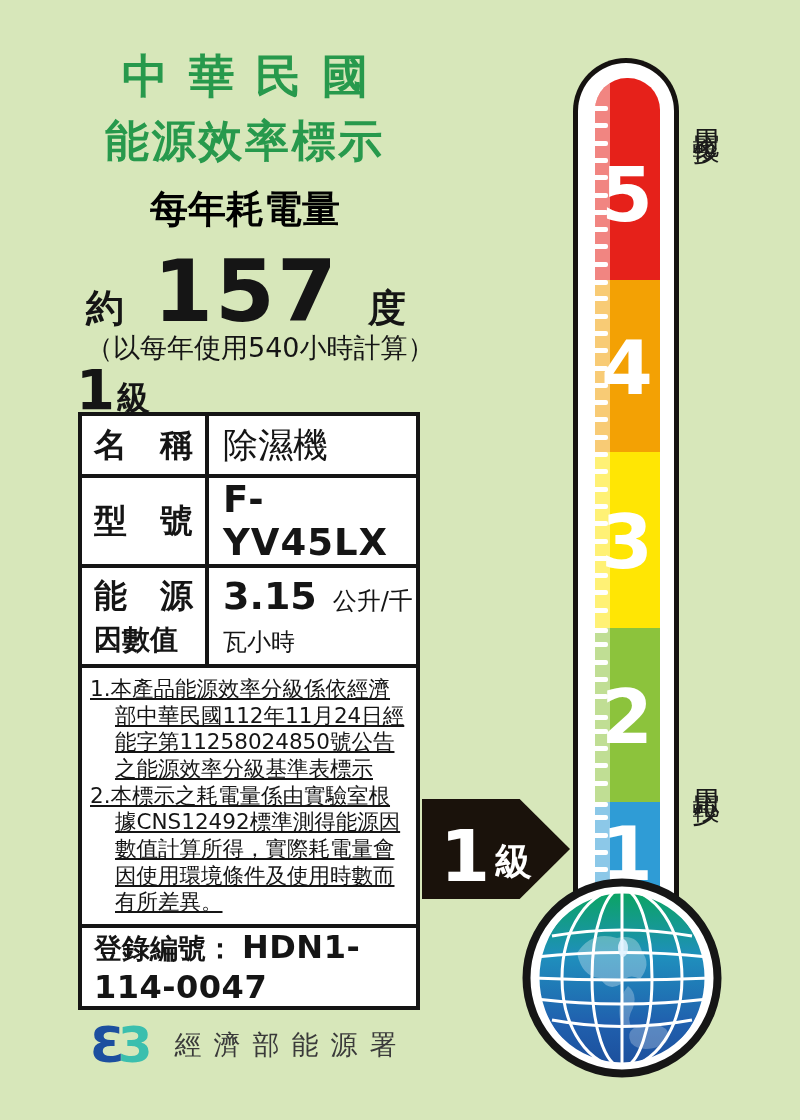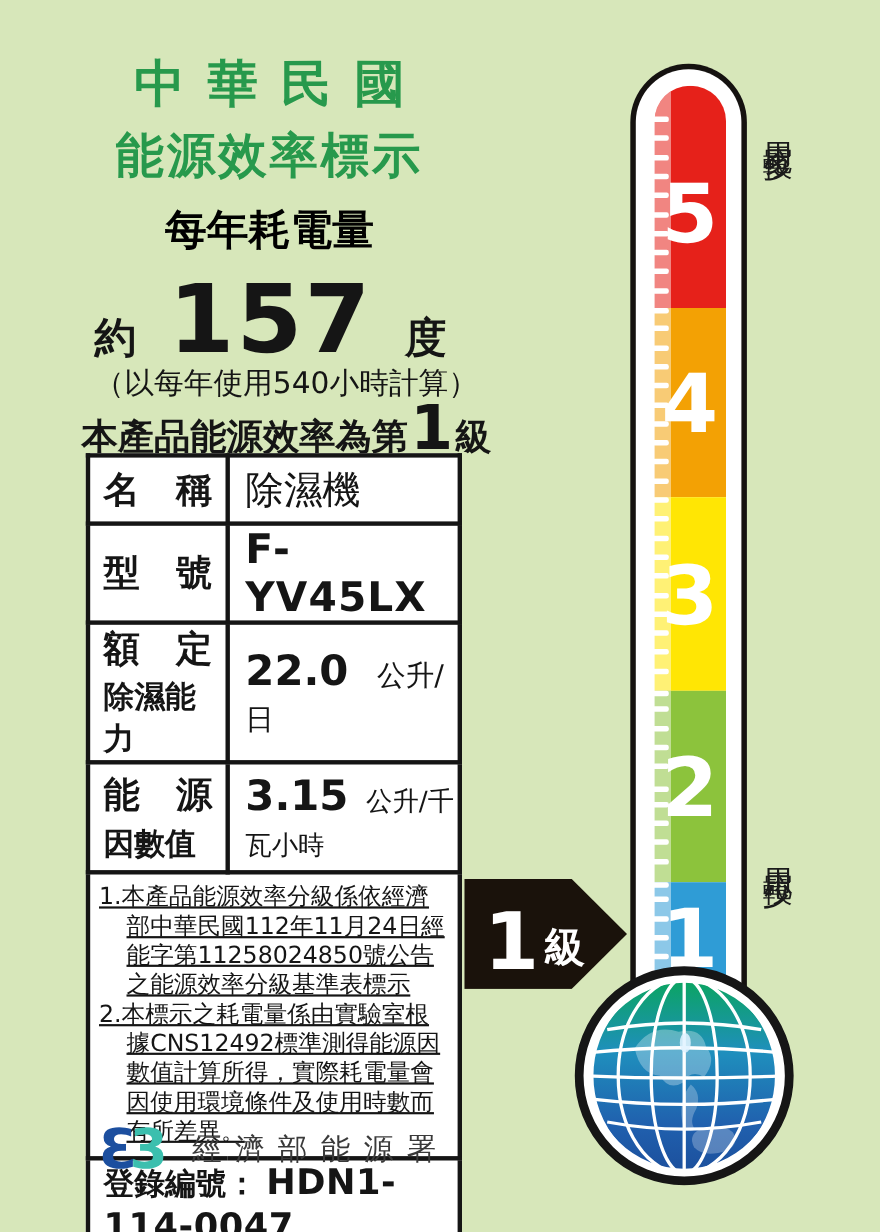--- a/index.html
+++ b/index.html
@@ -124,43 +124,33 @@
 <div class="abs subtitle">每年耗電量</div>
 
 <div class="abs consumption">
   <span class="pre">約</span>
   <span class="val">157</span>
   <span class="suf">度</span>
 </div>
 <div class="abs basis">（以每年使用540小時計算）</div>
 
 <div class="abs grade-line">
-  <span class="t">本產品能源效率為第</span>
   <span class="g">1</span>
   <span class="t">級</span>
 </div>
 
 <table class="spec">
   <tbody>
       <tr class="r1">
     <td class="lab">名　稱</td>
     <td class="val">除濕機</td>
   </tr>
   <tr class="r2">
     <td class="lab">型　號</td>
     <td class="val"><span class="model">F-YV45LX</span></td>
-  </tr>
-  <tr class="r3">
-    <td class="lab">
-      <div>額　定</div>
-      <div class="l2">除濕能力</div>
-    </td>
-    <td class="val">
-      <span class="num">22.0</span><span class="unit">公升/日</span>
-    </td>
   </tr>
   <tr class="r4">
     <td class="lab">
       <div>能　源</div>
       <div class="l2">因數值</div>
     </td>
     <td class="val">
       <span class="num">3.15</span><span class="unit" style="margin-left:16px;font-size:24px;">公升/千瓦小時</span>
     </td>
   </tr>

